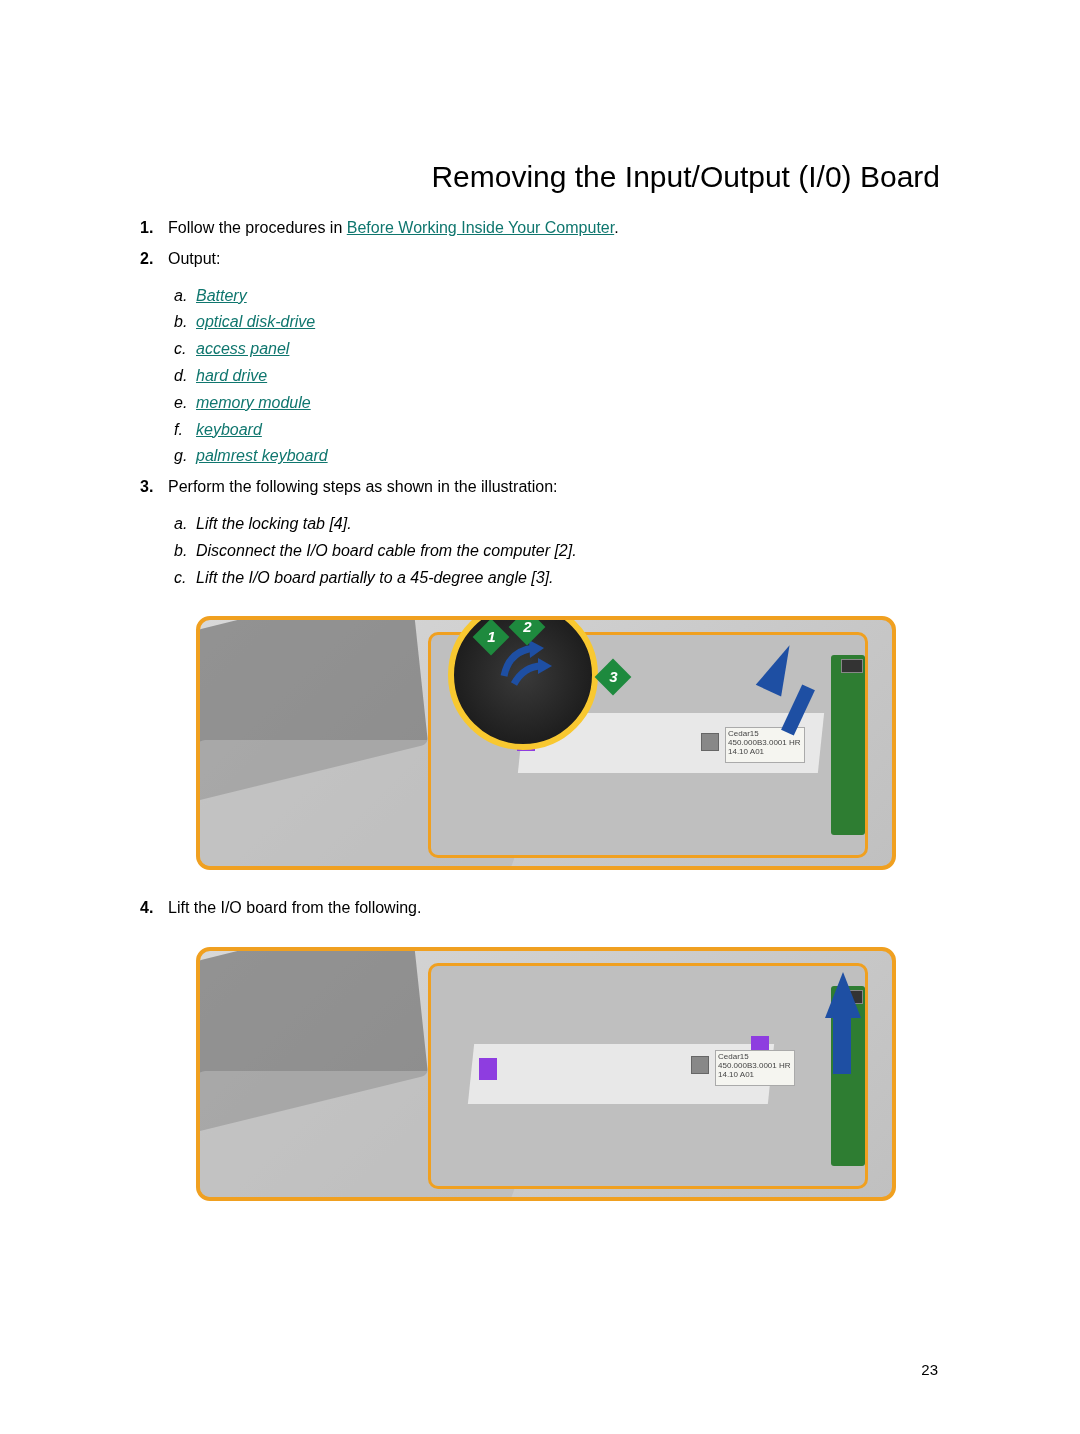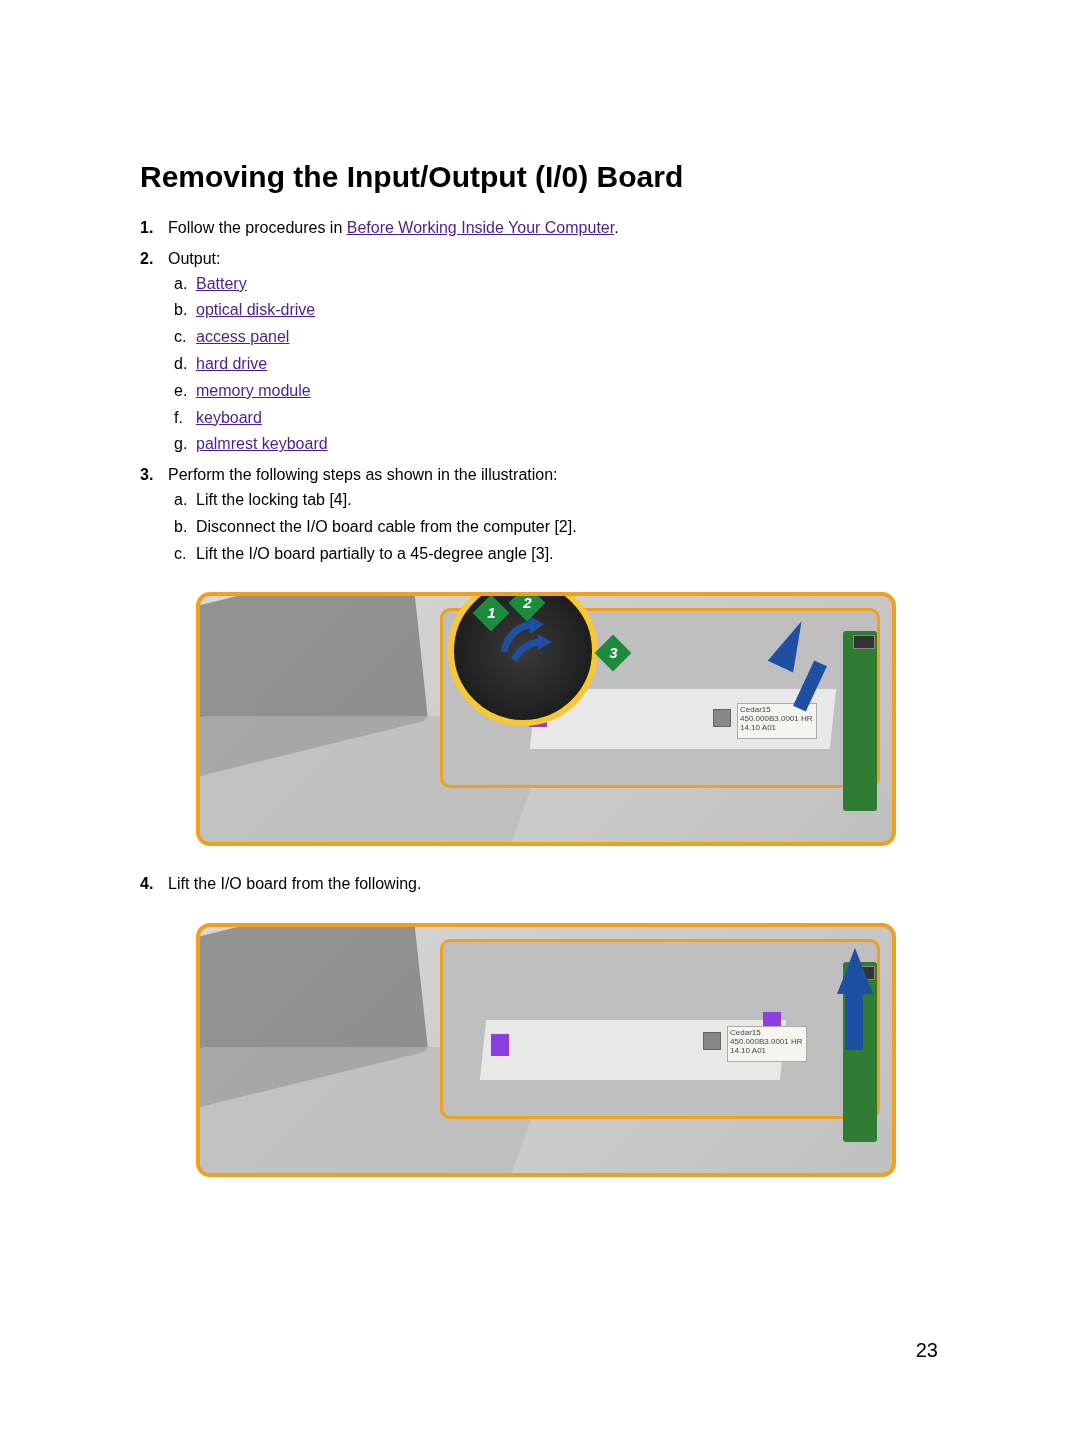--- a/index.html
+++ b/index.html
@@ -9,23 +9,24 @@
     background: #ffffff;
     font-family: "Segoe UI", Arial, sans-serif;
     color: #000;
     position: relative;
   }
   .page {
     padding: 160px 140px 60px 140px;
   }
   h1 {
     font-size: 30px;
-    font-weight: 700;
+    font-weight: 400;
     margin-bottom: 22px;
     color: #000;
+    text-align: right;
   }
   ol.main {
     list-style: none;
     counter-reset: main;
     padding-left: 28px;
     font-size: 16px;
     line-height: 1.55;
   }
   ol.main > li {
     counter-increment: main;
@@ -35,34 +36,35 @@
   ol.main > li::before {
     content: counter(main) ".";
     font-weight: 700;
     position: absolute;
     left: -28px;
   }
   ol.sub {
     list-style: none;
     counter-reset: sub;
     padding-left: 28px;
-    margin-top: 0;
+    margin-top: 12px;
+    font-style: italic;
   }
   ol.sub > li {
     counter-increment: sub;
     position: relative;
     margin-bottom: 2px;
   }
   ol.sub > li::before {
     content: counter(sub, lower-alpha) ".";
     position: absolute;
     left: -22px;
   }
   a.link {
-    color: #4c1d95;
+    color: #0f766e;
     text-decoration: underline;
   }
   .illustration {
     margin: 26px 0 26px 28px;
     position: relative;
   }
   .illus-frame {
     width: 700px;
     height: 254px;
     border: 4px solid #f0a020;
@@ -84,22 +86,22 @@
     position: absolute;
     left: -30px; top: 120px;
     width: 360px; height: 150px;
     background: #b8b8b8;
     transform: skewX(-20deg);
     opacity: 0.6;
     border-radius: 8px;
   }
   .inner-panel {
     position: absolute;
-    right: 12px; top: 12px;
-    width: 440px; height: 180px;
+    right: 24px; top: 12px;
+    width: 440px; height: 226px;
     background: #bfbfbf;
     border: 3px solid #f0a020;
     border-radius: 10px;
   }
   .board {
     position: absolute;
     right: 0; top: 20px;
     width: 34px; height: 180px;
     background: #2e7d32;
     border-radius: 3px;
@@ -177,22 +179,22 @@
     border: 1px solid #666;
   }
   .purple-tab {
     position: absolute;
     width: 18px; height: 22px;
     background: #8e3de0;
   }
   .page-number {
     position: absolute;
     right: 142px;
-    bottom: 72px;
-    font-size: 20px;
+    bottom: 56px;
+    font-size: 15px;
   }
 </style>
 </head>
 <body>
 
 <div class="page">
   <h1>Removing the Input/Output (I/0) Board</h1>
 
   <ol class="main">
     <li>

